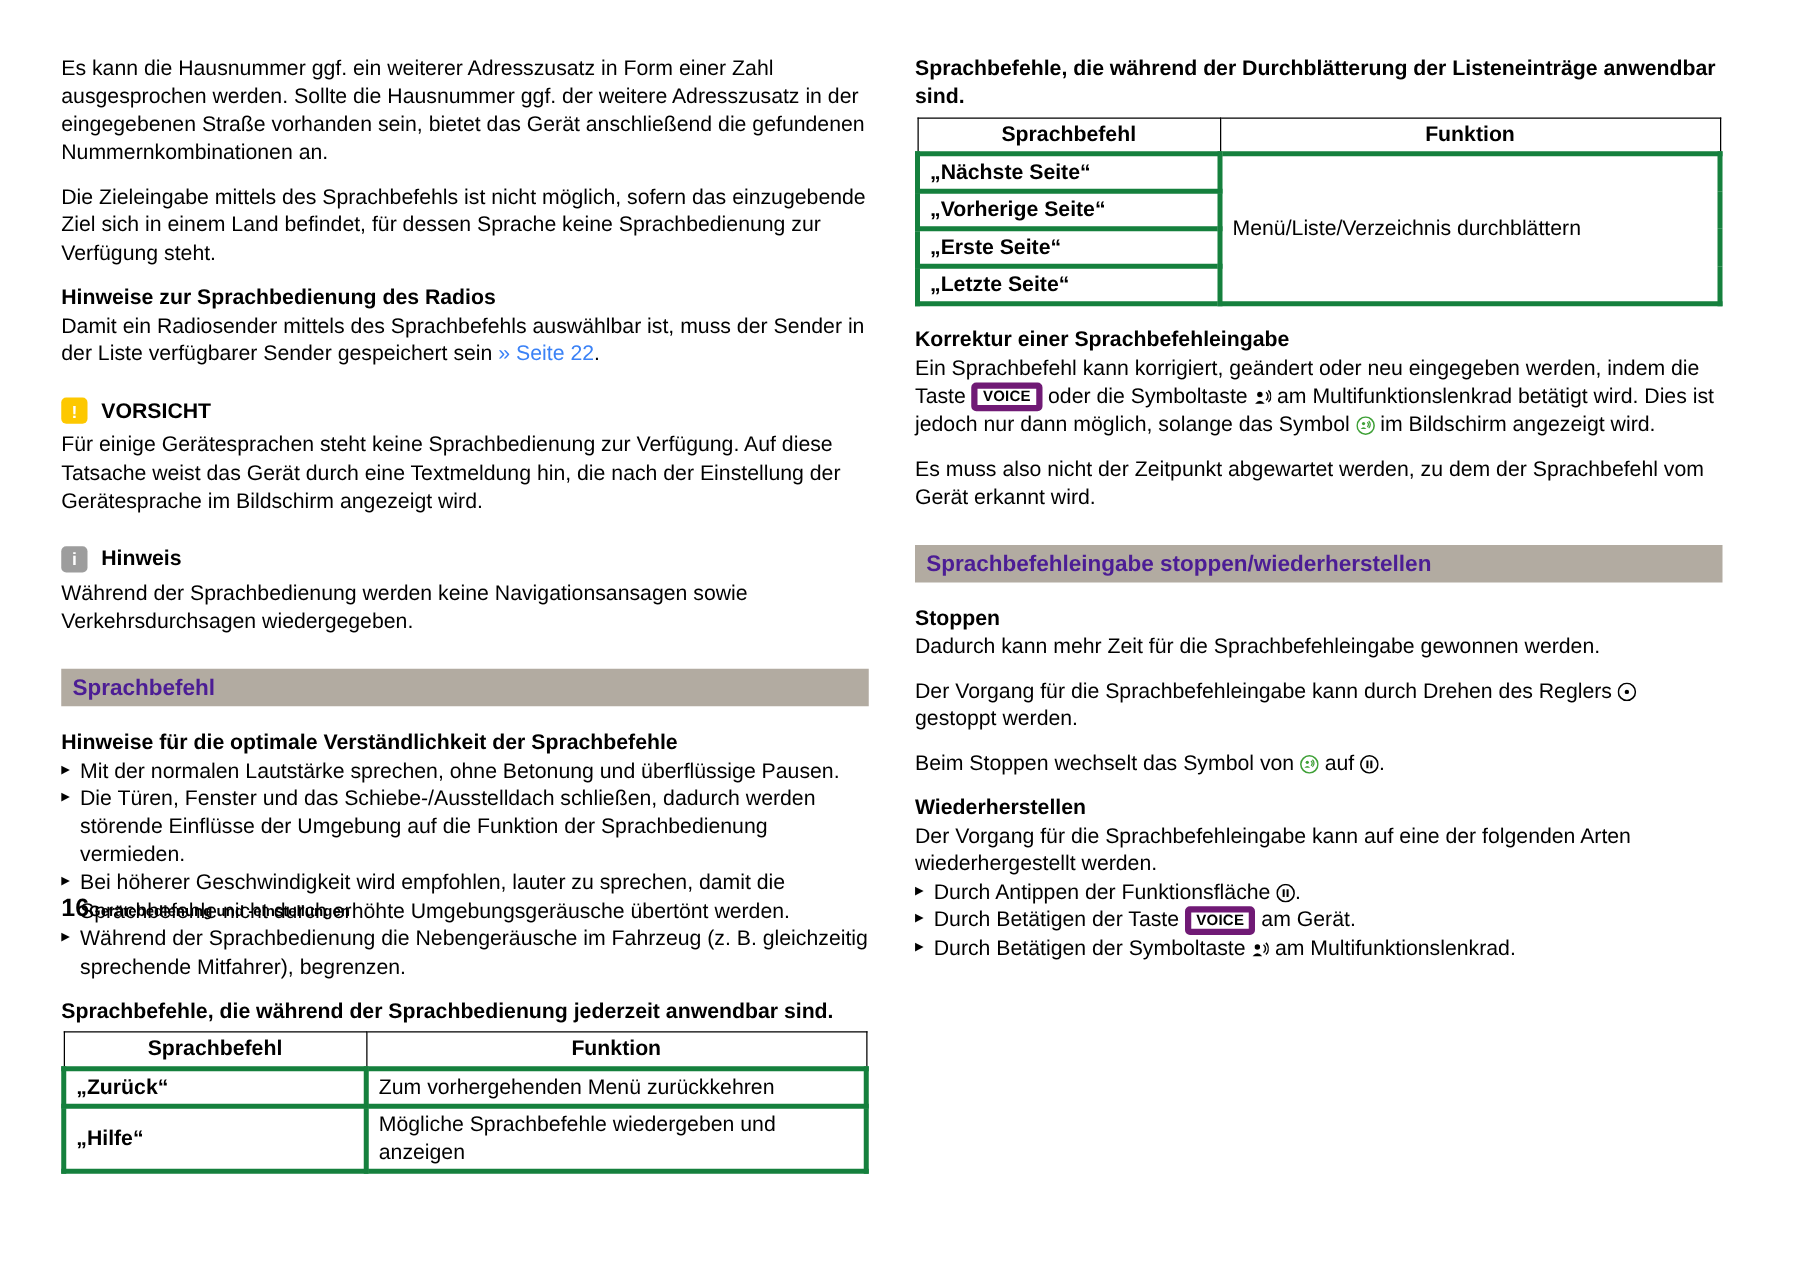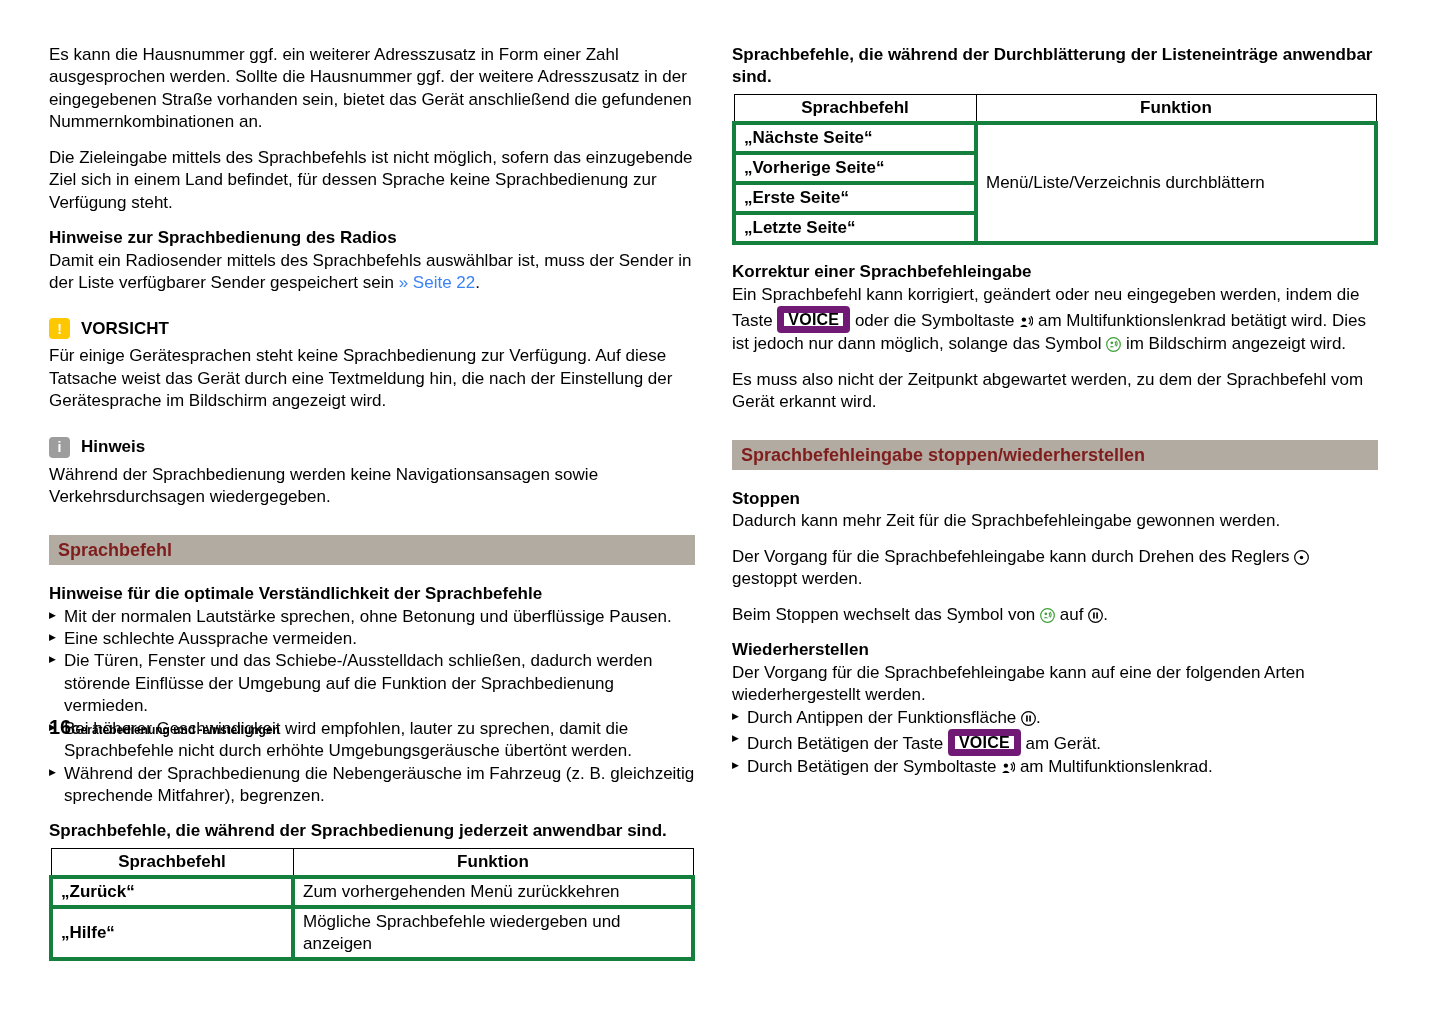--- a/index.html
+++ b/index.html
@@ -14,21 +14,21 @@
   .col { width:646px; flex:0 0 646px; }
 
   p { margin:0 0 13px 0; line-height:1.32; }
   .bh { font-weight:bold; line-height:1.32; }
   .block { margin-bottom:13px; }
   .block p { margin-bottom:0; }
 
   .link { color:#3b82f6; text-decoration:none; cursor:pointer; }
 
   .secbar {
-    background:#b2aba1; color:#7f1d1d;
+    background:#b2aba1; color:#4c1d95;
     font-weight:bold; font-size:18px;
     padding:4px 9px; margin:26px 0 18px 0;
     line-height:1.25;
   }
 
   .sbox { margin:24px 0 22px 0; }
   .boxhead { display:flex; align-items:center; gap:11px; margin-bottom:6px; }
   .sicon {
     width:21px; height:21px; border-radius:4px;
     display:flex; align-items:center; justify-content:center;
@@ -46,22 +46,22 @@
   .tintro { font-weight:bold; margin:0 0 5px 0; line-height:1.32; }
   .cmdtable { border-collapse:collapse; width:100%; margin:0 0 16px 0; }
   .cmdtable th {
     border:1px solid #000; font-weight:bold; text-align:center;
     padding:2px 4px; line-height:1.3;
   }
   .cmdtable td { border:4px solid #15803d; padding:2px 8px; line-height:1.3; }
   .cmdtable td.cmd { font-weight:bold; width:222px; }
 
   .voicekey {
-    display:inline-block; border:7px solid #701a75; border-radius:4px;
-    padding:0 4px; font-size:16px; font-weight:bold; line-height:13px;
+    display:inline-block; border:5px solid #701a75; border-radius:4px;
+    padding:0 4px; font-size:12px; font-weight:bold; line-height:13px;
     vertical-align:1px; letter-spacing:0.2px;
   }
   .ic { display:inline-block; vertical-align:-3px; }
 
   .footer { position:absolute; left:49px; bottom:28px; display:flex; align-items:baseline; }
   .pagenum { font-size:20px; font-weight:bold; }
   .chapter { font-size:12px; font-weight:bold; }
 </style>
 </head>
 <body>
@@ -92,21 +92,20 @@
           <span class="boxtitle">Hinweis</span>
         </div>
         <p>Während der Sprachbedienung werden keine Navigationsansagen sowie Verkehrsdurchsagen wiedergegeben.</p>
       </div>
 
       <div class="secbar">Sprachbefehl</div>
 
       <div class="bh">Hinweise für die optimale Verständlichkeit der Sprachbefehle</div>
       <ul class="blist">
         <li><span>Mit der normalen Lautstärke sprechen, ohne Betonung und überflüssige Pausen.</span></li>
-        <li><span>Eine schlechte Aussprache vermeiden.</span></li>
         <li><span>Die Türen, Fenster und das Schiebe-/Ausstelldach schließen, dadurch werden störende Einflüsse der Umgebung auf die Funktion der Sprachbedienung vermieden.</span></li>
         <li><span>Bei höherer Geschwindigkeit wird empfohlen, lauter zu sprechen, damit die Sprachbefehle nicht durch erhöhte Umgebungsgeräusche übertönt werden.</span></li>
         <li><span>Während der Sprachbedienung die Nebengeräusche im Fahrzeug (z. B. gleichzeitig sprechende Mitfahrer), begrenzen.</span></li>
       </ul>
 
       <div class="tintro">Sprachbefehle, die während der Sprachbedienung jederzeit anwendbar sind.</div>
       <table class="cmdtable">
         <tbody>
             <tr>
           <th style="width:222px;">Sprachbefehl</th>

